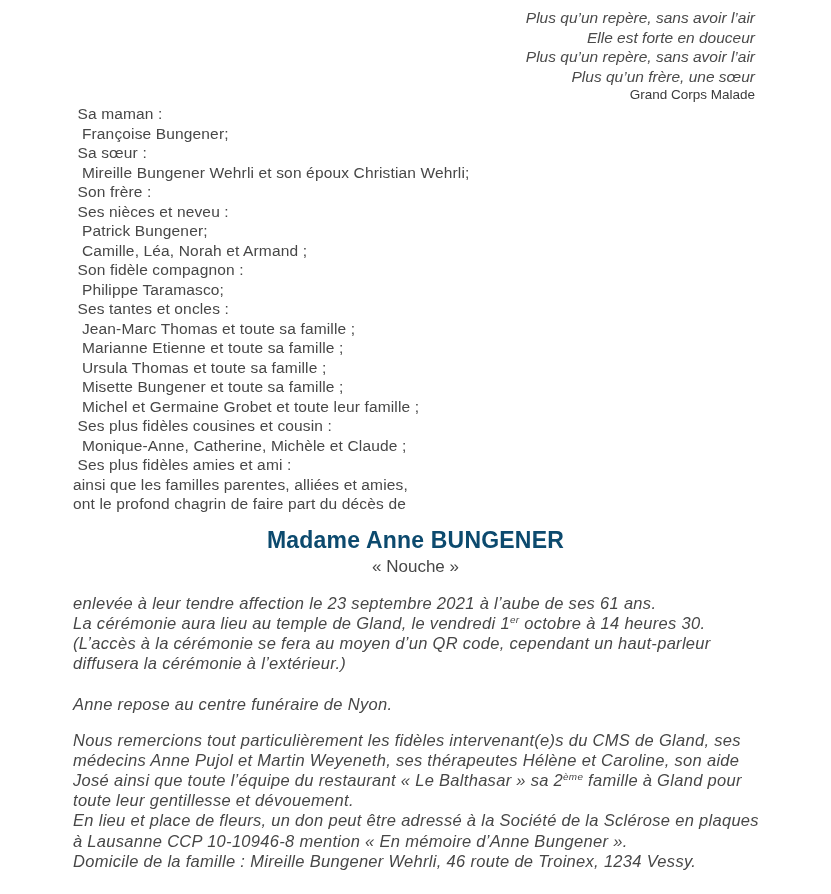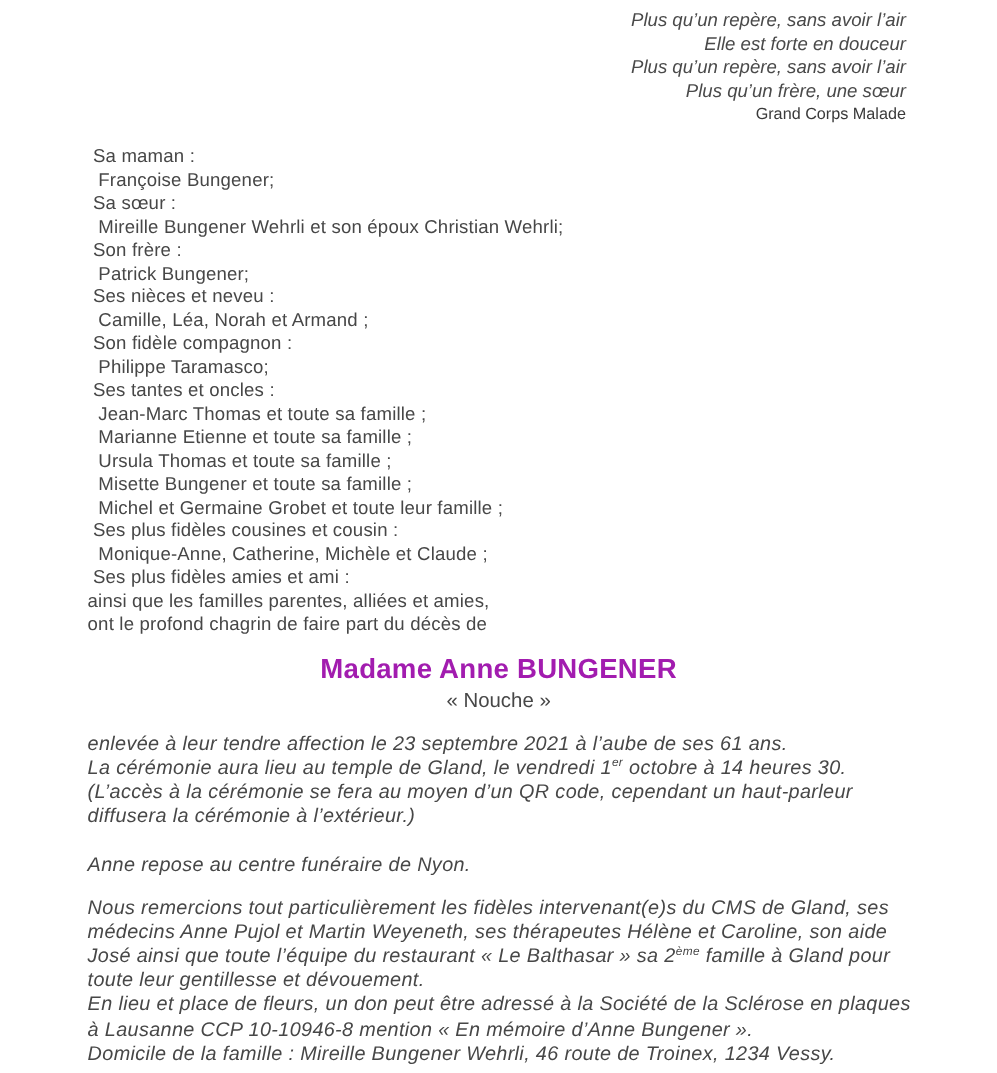--- a/index.html
+++ b/index.html
@@ -18,21 +18,21 @@
   .epigraph-line{
     font-style:italic;
     font-size:15.5px;line-height:19.5px;
     white-space:pre;color:#4a4a4a;
   }
   .attribution{
     font-style:normal;font-size:13.5px;line-height:18px;
     color:#3a3a3a;white-space:pre;
   }
   
-  .family-list{margin-top:17px;}
+  .family-list{}
   .family-line{
     font-size:15.5px;line-height:19.5px;
     letter-spacing:.15px;white-space:pre;color:#474747;
   }
   
   .center-wrap{margin-left:-73px;margin-right:-40px;text-align:center;}
   .title{
     margin:13px 0 0;font-size:23px;line-height:27px;
     font-weight:bold;color:#1a1a1a;letter-spacing:.2px;
   }
@@ -62,40 +62,40 @@
       </div>
     <div class="attribution">Grand Corps Malade</div>
   </div>
 
   <div class="family-list">
       <div class="family-line"> Sa maman :</div>
       <div class="family-line">  Françoise Bungener;</div>
       <div class="family-line"> Sa sœur :</div>
       <div class="family-line">  Mireille Bungener Wehrli et son époux Christian Wehrli;</div>
       <div class="family-line"> Son frère :</div>
+      <div class="family-line"> Ses nièces et neveu :</div>
       <div class="family-line">  Patrick Bungener;</div>
-      <div class="family-line"> Ses nièces et neveu :</div>
       <div class="family-line">  Camille, Léa, Norah et Armand ;</div>
       <div class="family-line"> Son fidèle compagnon :</div>
       <div class="family-line">  Philippe Taramasco;</div>
       <div class="family-line"> Ses tantes et oncles :</div>
       <div class="family-line">  Jean-Marc Thomas et toute sa famille ;</div>
       <div class="family-line">  Marianne Etienne et toute sa famille ;</div>
       <div class="family-line">  Ursula Thomas et toute sa famille ;</div>
       <div class="family-line">  Misette Bungener et toute sa famille ;</div>
       <div class="family-line">  Michel et Germaine Grobet et toute leur famille ;</div>
       <div class="family-line"> Ses plus fidèles cousines et cousin :</div>
       <div class="family-line">  Monique-Anne, Catherine, Michèle et Claude ;</div>
       <div class="family-line"> Ses plus fidèles amies et ami :</div>
       <div class="family-line">ainsi que les familles parentes, alliées et amies,</div>
       <div class="family-line">ont le profond chagrin de faire part du décès de</div>
     </div>
 
   <div class="center-wrap">
-    <div class="title" style="color: #a21caf;">Madame Anne BUNGENER</div>
+    <div class="title" style="color: #0c4a6e;">Madame Anne BUNGENER</div>
     <div class="nickname">« Nouche »</div>
   </div>
 
   <div class="details">
       <div class="para">
         <div class="para-line"><span>enlevée à leur tendre affection le 23 septembre 2021 à l’aube de ses 61 ans.</span></div>
         <div class="para-line"><span>La cérémonie aura lieu au temple de Gland, le vendredi 1</span><sup>er</sup><span> octobre à 14 heures 30.</span></div>
         <div class="para-line"><span>(L’accès à la cérémonie se fera au moyen d’un QR code, cependant un haut-parleur</span></div>
         <div class="para-line"><span>diffusera la cérémonie à l’extérieur.)</span></div>
       </div>

